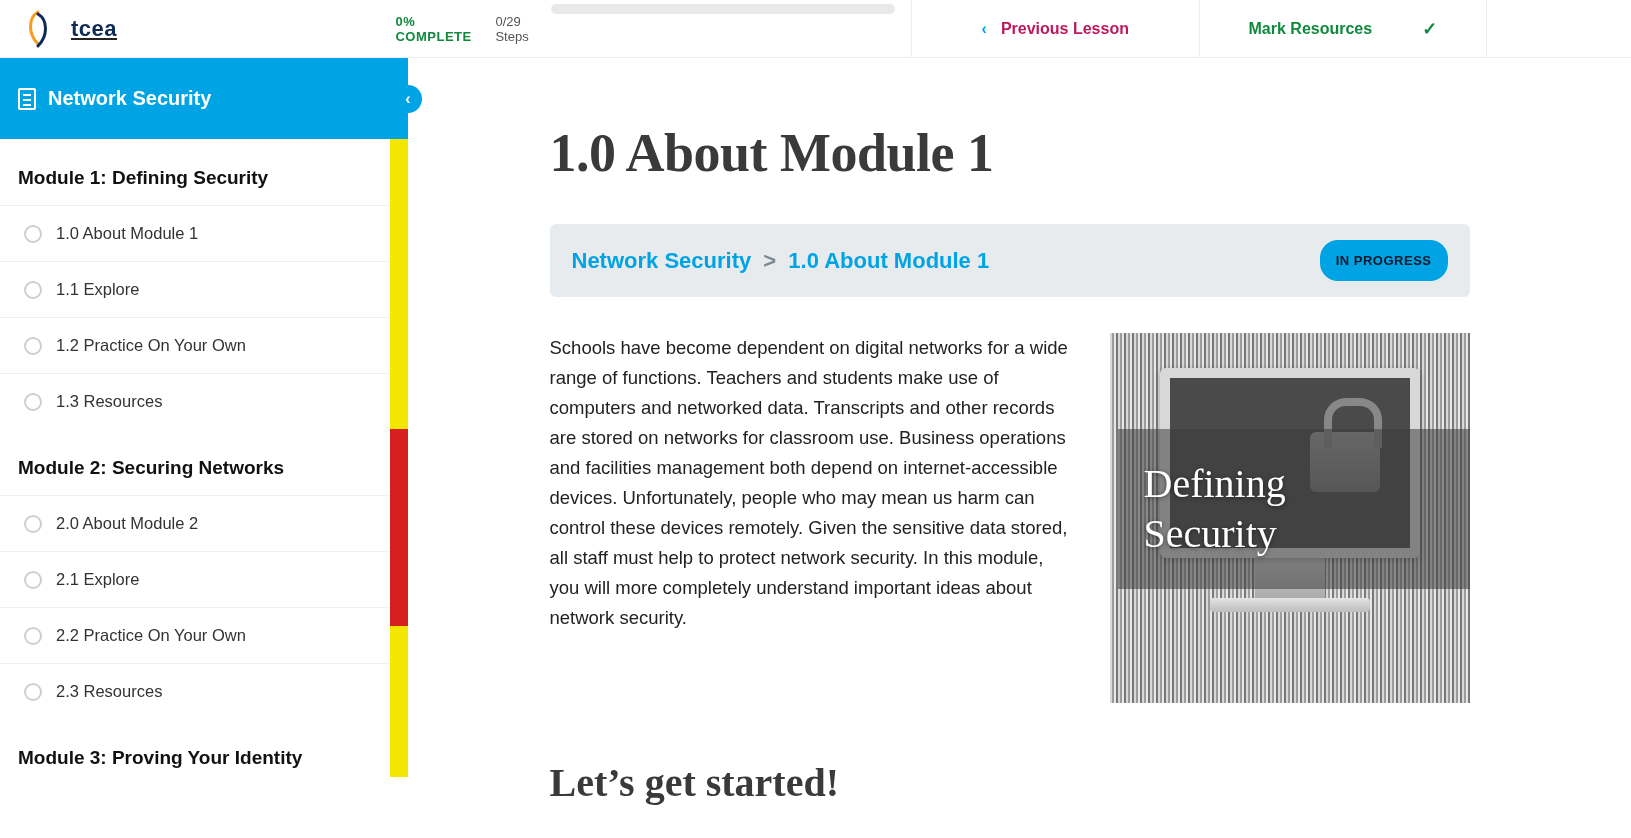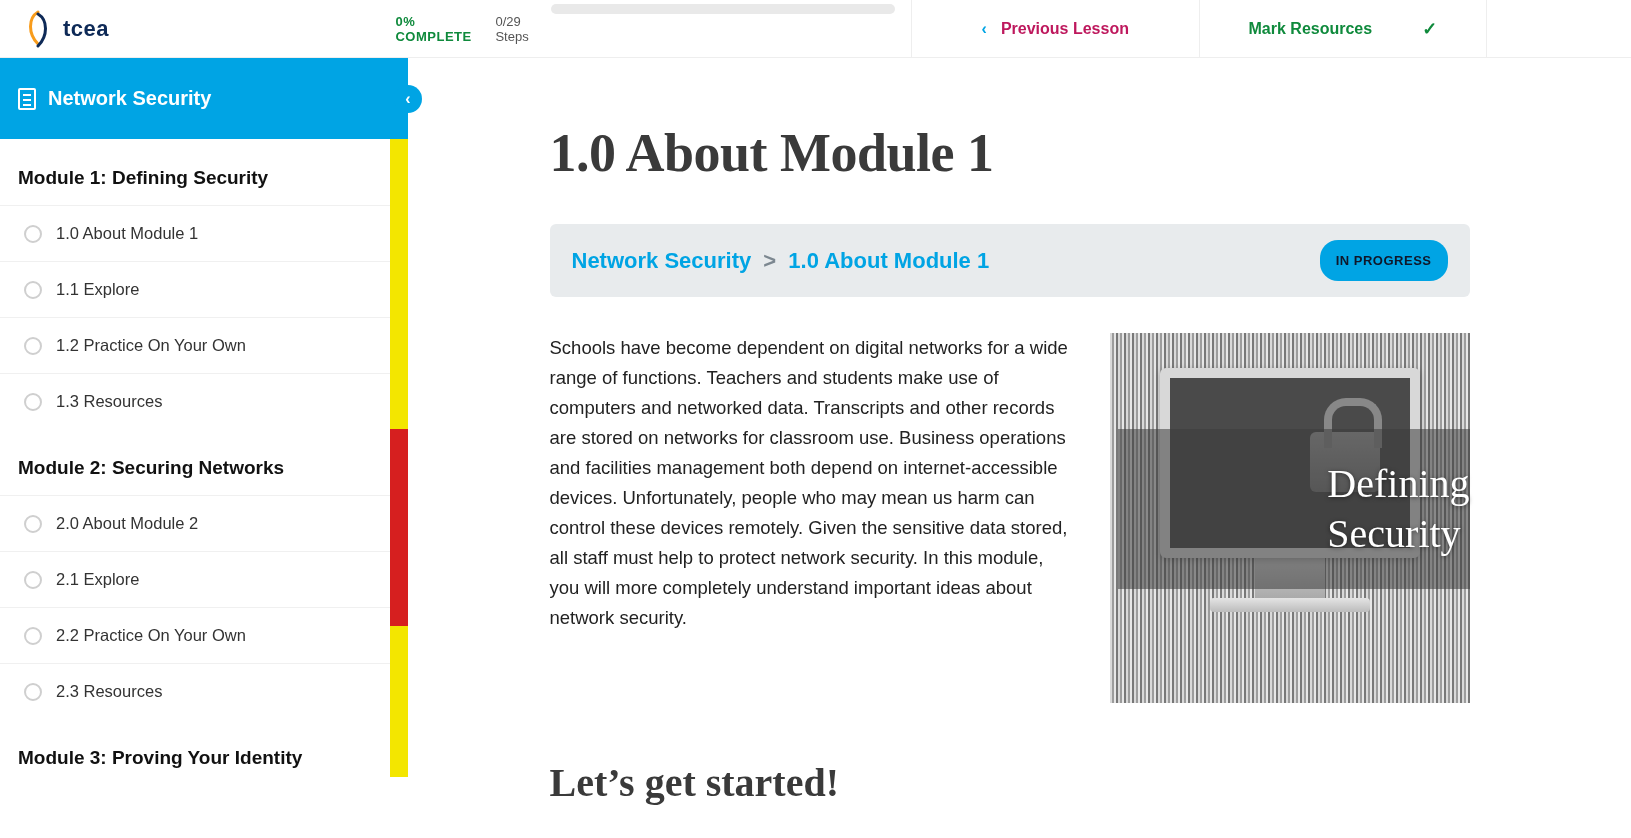--- a/index.html
+++ b/index.html
@@ -1,21 +1,21 @@
 <!DOCTYPE html>
 <html><head>
 <meta charset="utf-8">
 <style>
   * { margin: 0; padding: 0; box-sizing: border-box; }
   body { font-family: -apple-system, BlinkMacSystemFont, "Segoe UI", Helvetica, Arial, sans-serif; background:#fff; color:#222; width:1631px; }
 
   
   .topbar { display:flex; height:58px; border-bottom:1px solid #eee; }
   .topbar .logo-cell { width:408px; display:flex; align-items:center; padding-left:22px; }
-  .logo { display:flex; align-items:center; gap:9px; }
+  .logo { display:flex; align-items:center; gap:17px;text-decoration:underline; }
   .logo-swirl { width:32px; height:38px; position:relative; }
   .logo-text { font-size:22px; font-weight:700; color:#0e2a57; letter-spacing:0.5px; }
   .progress-cell { flex:1; display:flex; justify-content:center; padding:0 16px 0 20px; border-right:1px solid #eee; }
   .progress-line { display:flex; align-items:center; gap:10px; font-size:14px; }
   .pc { color:#0f8a3c; font-weight:800; letter-spacing:0.5px; font-size:13px; }
   .steps { color:#555; font-size:13px; }
   .progress-track { margin-top:4px; height:10px; width:380px; background:#e9e9e9; border-radius:6px; }
   .prev-cell { width:314px; display:flex; align-items:center; justify-content:center; gap:14px; border-right:1px solid #eee; }
   .prev-cell .chev { color:#00a4e4; font-weight:800; }
   .prev-label { color:#be185d; font-weight:700; font-size:16px; }
@@ -51,21 +51,21 @@
   .status-pill { background:#00a4e4; color:#0f172a; font-weight:800; letter-spacing:0.5px; font-size:13px; padding:13px 16px; border-radius:18px; }
   .body-row { display:flex; gap:40px; margin-top:36px; align-items:flex-start; }
   .body-text { flex:1; font-size:18.5px; line-height:1.62; color:#222; }
   .hero { width:360px; height:370px; position:relative; background:repeating-linear-gradient(90deg,#d9d9d9 0 2px,#9c9c9c 2px 4px,#e7e7e7 4px 6px,#787878 6px 8px); display:flex; align-items:center; justify-content:center; }
   .monitor { position:absolute; width:280px; height:300px; display:flex; flex-direction:column; align-items:center; }
   .screen { width:260px; height:190px; background:#4a4a4a; border:10px solid #d8d8d8; border-radius:6px; position:relative; box-shadow:0 2px 6px rgba(0,0,0,.25); }
   .lock { position:absolute; right:30px; top:54px; width:70px; height:60px; background:linear-gradient(#9b9b9b,#777); border-radius:6px; }
   .lock::before { content:""; position:absolute; top:-34px; left:14px; width:42px; height:42px; border:8px solid #888; border-bottom:none; border-radius:22px 22px 0 0; }
   .stand { width:70px; height:40px; background:linear-gradient(#cfcfcf,#aaa); }
   .base { width:160px; height:14px; background:linear-gradient(#e4e4e4,#bcbcbc); border-radius:4px; }
-  .overlay-band { position:absolute; left:8px; right:0; top:96px; height:160px; background:rgba(60,60,60,.55); display:flex; align-items:center; padding-left:26px;justify-content:flex-end; }
+  .overlay-band { position:absolute; left:8px; right:0; top:96px; height:160px; background:rgba(60,60,60,.55); display:flex; align-items:center; padding-left:26px; }
   .overlay-text { color:#fff; font-family:Georgia,"Times New Roman",serif; font-size:40px; line-height:1.25; text-shadow:0 1px 4px rgba(0,0,0,.5); }
   h2.started { font-family:"Times New Roman",Georgia,serif; font-weight:800; font-size:40px; color:#3a3a3a; margin-top:56px; }
   .divider-wrap { position:relative; margin-top:32px; height:36px; }
   .shield { position:absolute; left:50%; top:0; transform:translateX(-50%); width:34px; height:36px; }
 
   .clickable { cursor:pointer; }
 </style>
 </head>
 <body>
 

